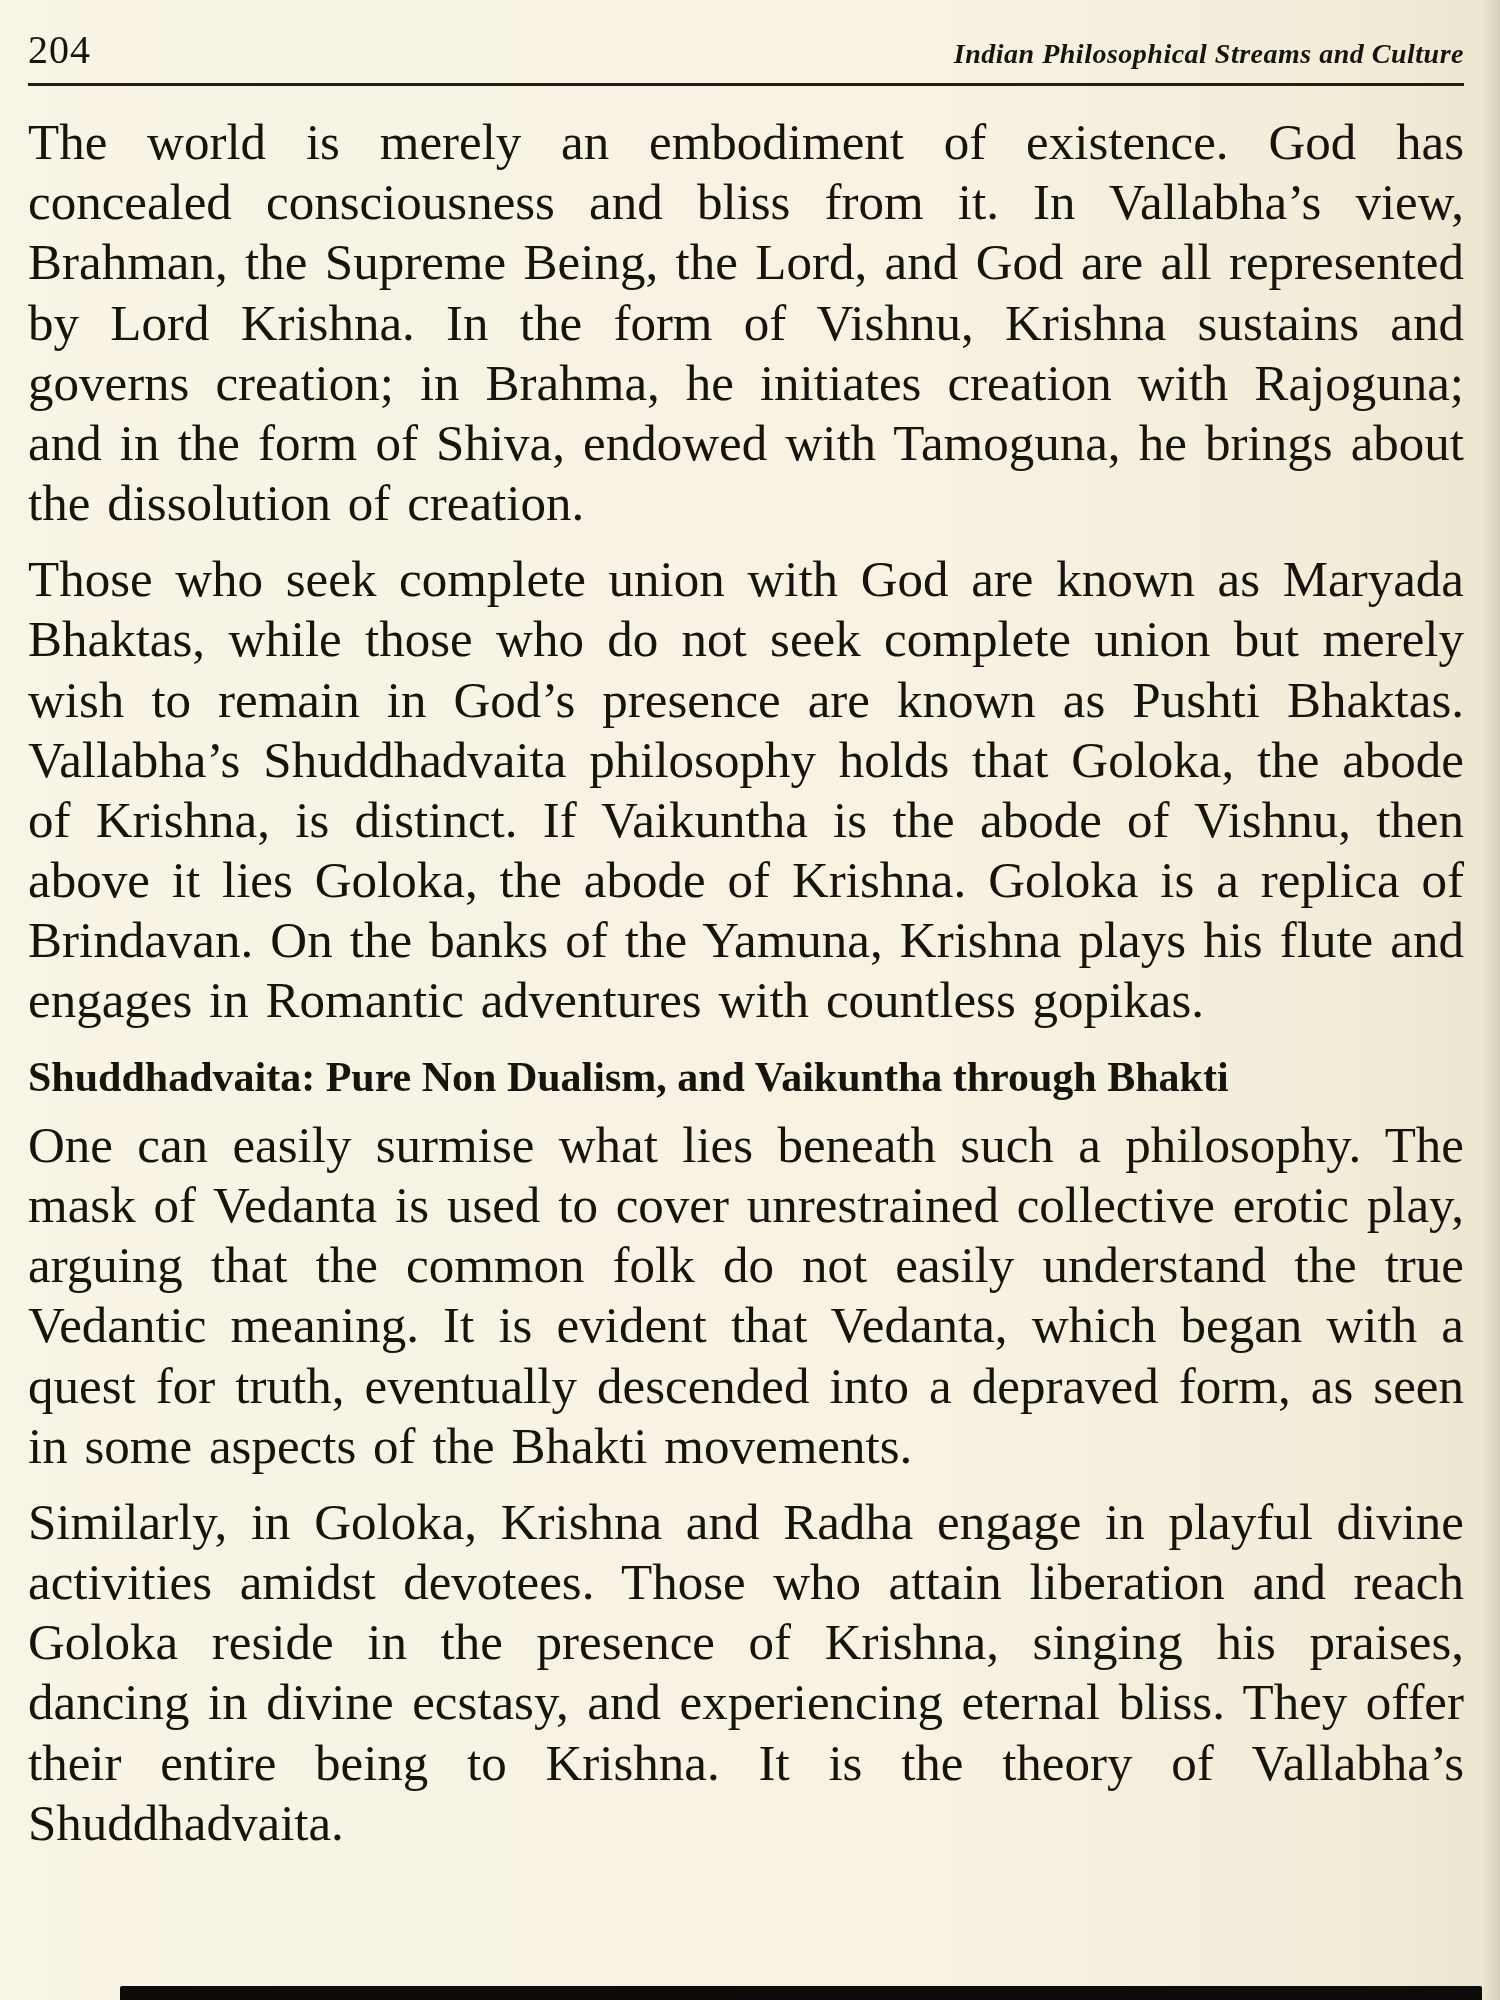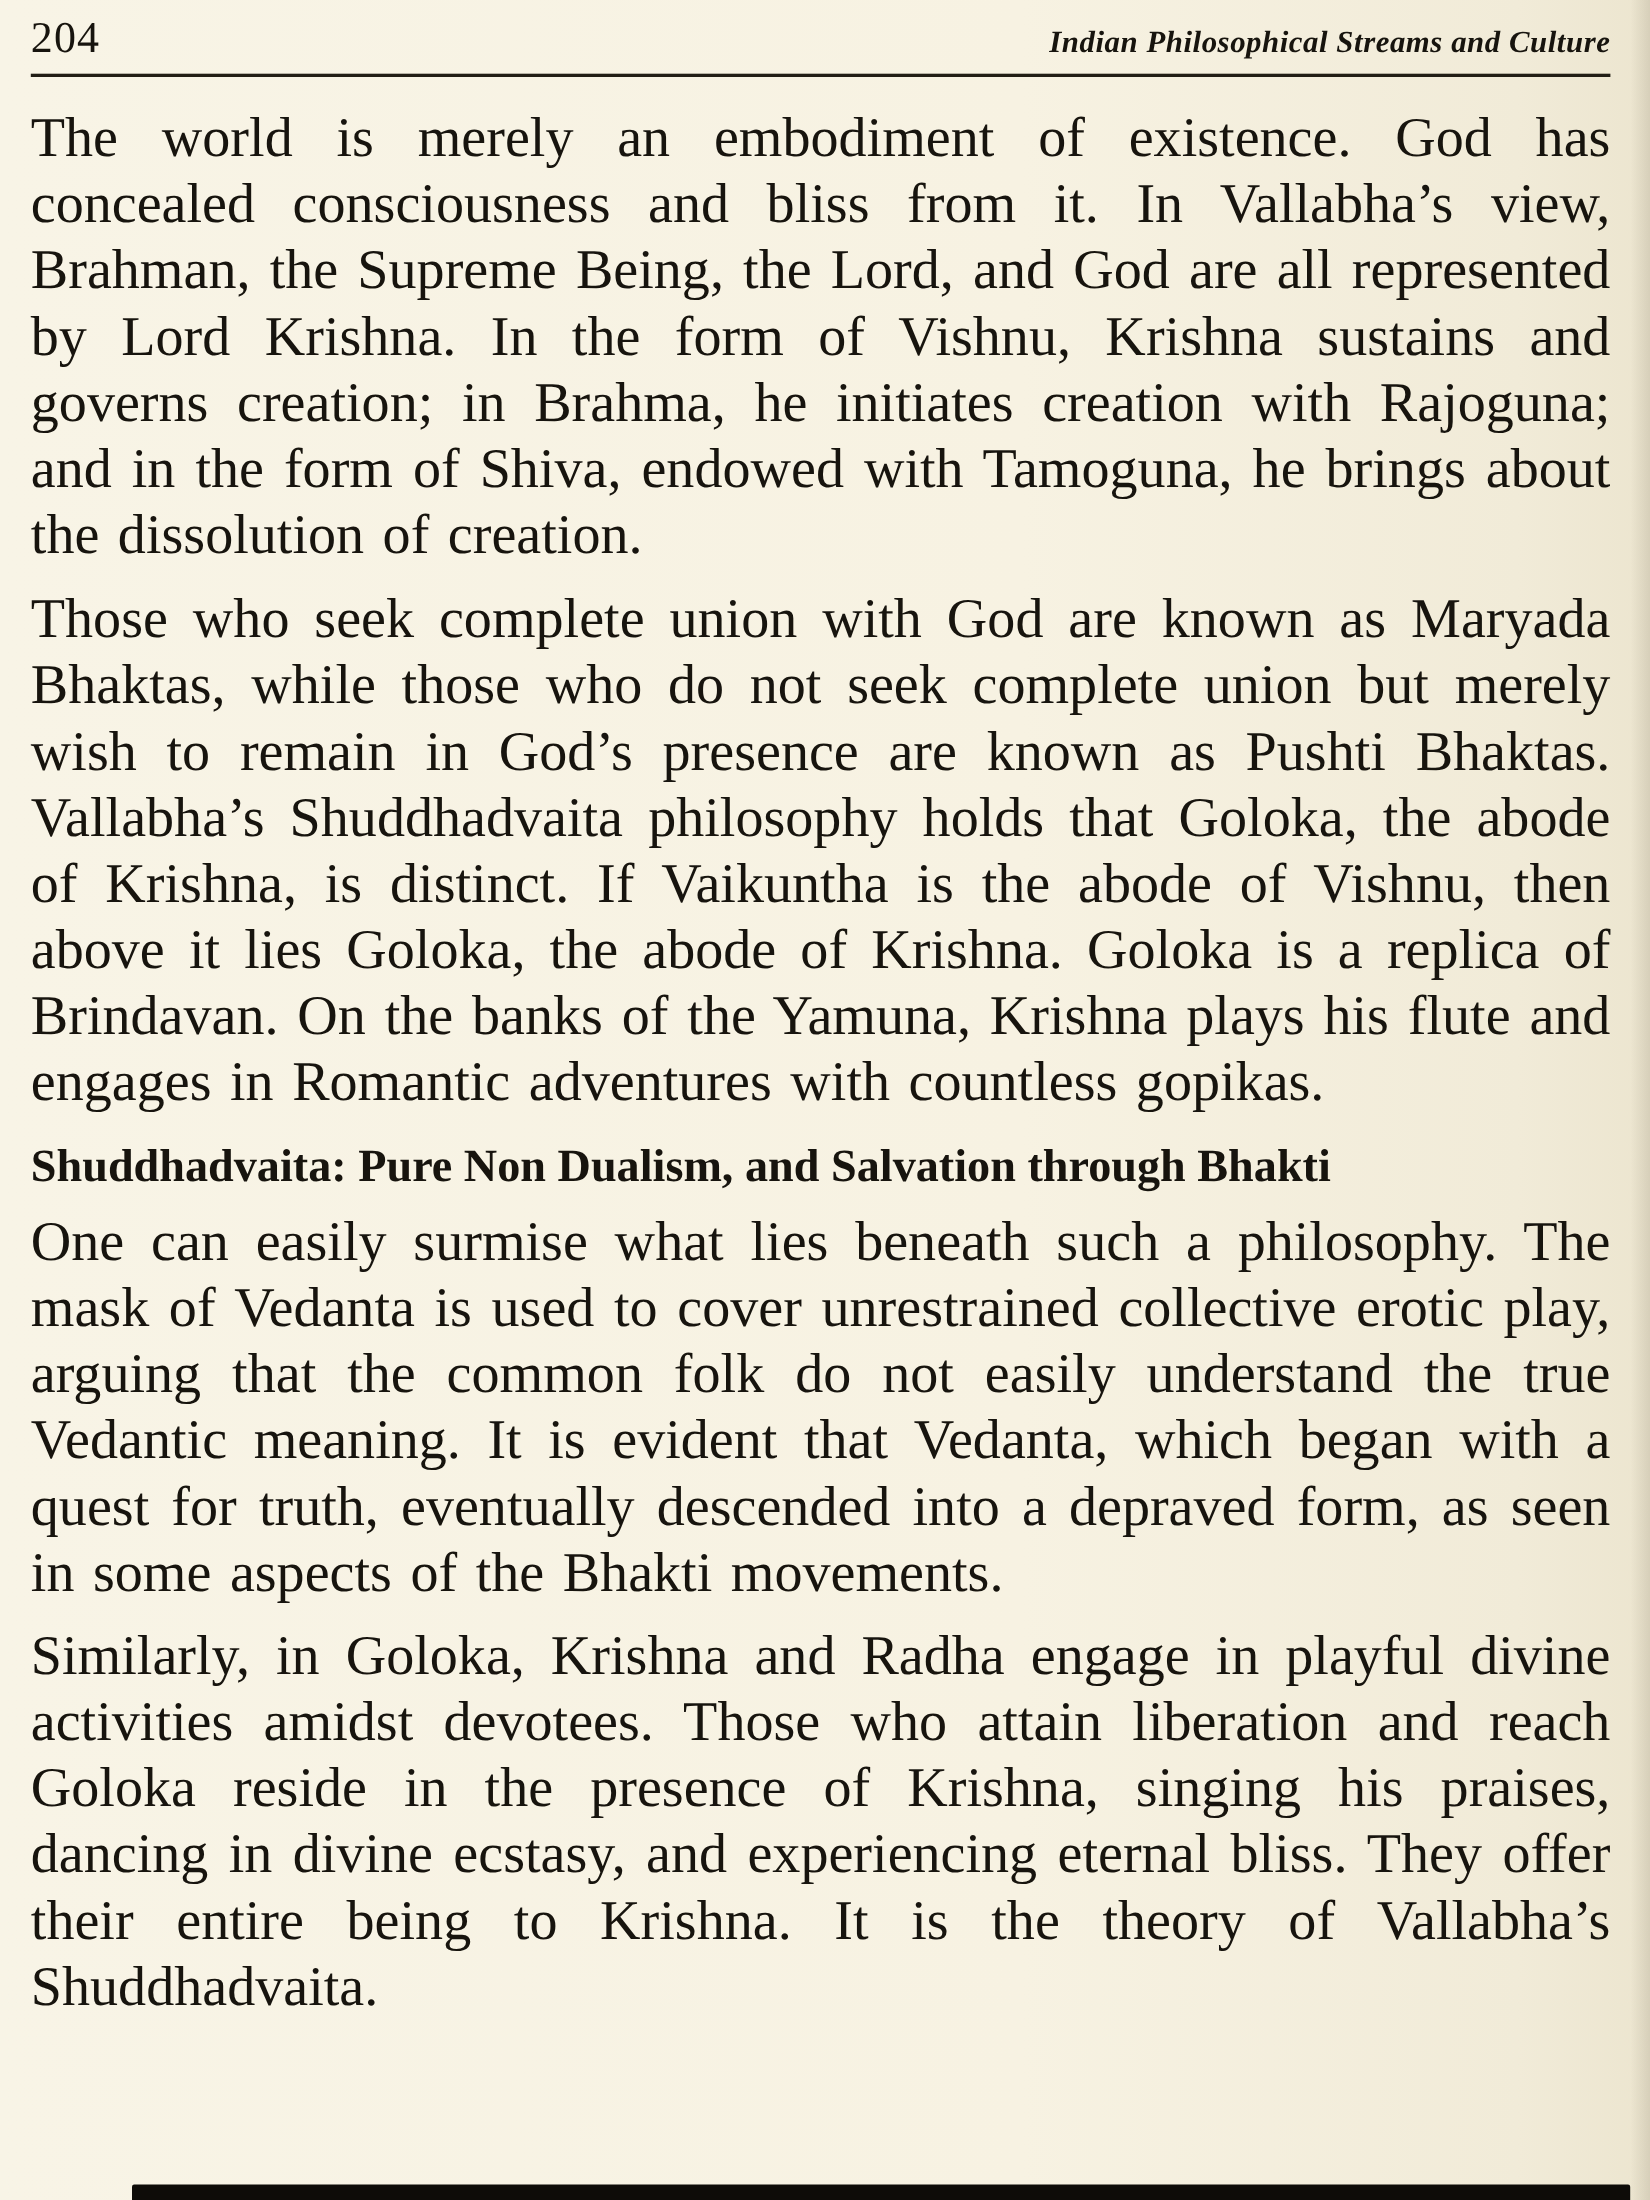--- a/index.html
+++ b/index.html
@@ -12,21 +12,21 @@
     position: relative;
     overflow: hidden;
     background: linear-gradient(90deg, #f8f4e6 0%, #f7f2e2 62%, #f1ebd8 92%, #ece5cf 100%);
     font-family: "Liberation Serif", "DejaVu Serif", serif;
     color: #17140e;
   }
   .page {
     box-sizing: border-box;
     width: 100%;
     height: 100%;
-    padding: 10px 36px 0 28px;
+    padding: 26px 36px 0 28px;
     position: relative;
     border-radius: 12px;
   }
   .page-header {
     display: flex;
     justify-content: space-between;
     align-items: baseline;
   }
   .page-number {
     font-size: 40px;
@@ -88,21 +88,21 @@
 
   <div class="header-rule"></div>
 
   <main class="page-body">
 
     <p class="para">The world is merely an embodiment of existence. God has concealed consciousness and bliss from it. In Vallabha’s view, Brahman, the Supreme Being, the Lord, and God are all represented by Lord Krishna. In the form of Vishnu, Krishna sustains and governs creation; in Brahma, he initiates creation with Rajoguna; and in the form of Shiva, endowed with Tamoguna, he brings about the dissolution of creation.</p>
 
 
     <p class="para">Those who seek complete union with God are known as Maryada Bhaktas, while those who do not seek complete union but merely wish to remain in God’s presence are known as Pushti Bhaktas. Vallabha’s Shuddhadvaita philosophy holds that Goloka, the abode of Krishna, is distinct. If Vaikuntha is the abode of Vishnu, then above it lies Goloka, the abode of Krishna. Goloka is a replica of Brindavan. On the banks of the Yamuna, Krishna plays his flute and engages in Romantic adventures with countless gopikas.</p>
 
-    <h2 class="section-heading">Shuddhadvaita: Pure Non Dualism, and Salvation through Bhakti</h2>
+    <h2 class="section-heading">Shuddhadvaita: Pure Non Dualism, and Vaikuntha through Bhakti</h2>
 
     <p class="para">One can easily surmise what lies beneath such a philosophy. The mask of Vedanta is used to cover unrestrained collective erotic play, arguing that the common folk do not easily understand the true Vedantic meaning. It is evident that Vedanta, which began with a quest for truth, eventually descended into a depraved form, as seen in some aspects of the Bhakti movements.</p>
 
     <p class="para">Similarly, in Goloka, Krishna and Radha engage in playful divine activities amidst devotees. Those who attain liberation and reach Goloka reside in the presence of Krishna, singing his praises, dancing in divine ecstasy, and experiencing eternal bliss. They offer their entire being to Krishna. It is the theory of Vallabha’s Shuddhadvaita.</p>
 
   </main>
 
   <div class="scan-bar"></div>
   <div class="edge-shadow"></div>
 

